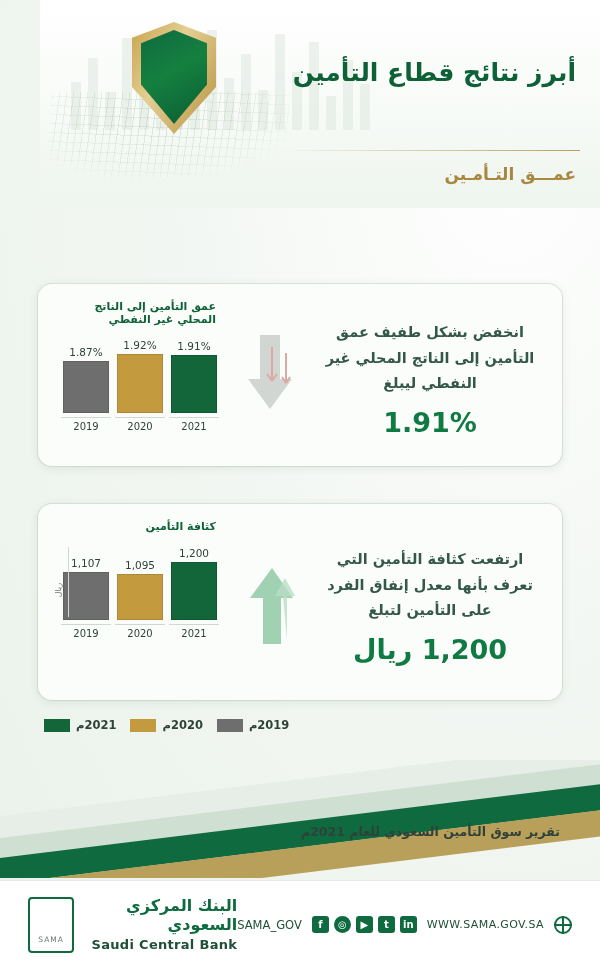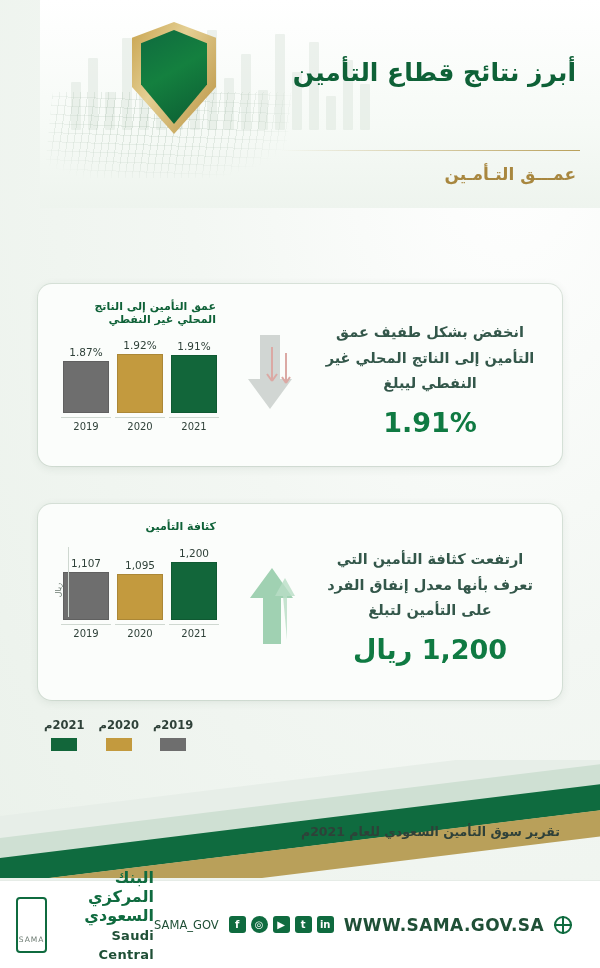--- a/index.html
+++ b/index.html
@@ -130,21 +130,21 @@
     margin-top: 4px; font-size: 10px; color: #2f4139;
     border-top: 1px solid #cfd8d1; width: 50px; text-align: center; padding-top: 3px;
   }
 
   
   .legend {
     position: absolute; left: 44px; top: 718px;
     display: flex; flex-direction: row-reverse; align-items: center; gap: 14px;
     direction: rtl;
   }
-  .legend-item { display: flex; flex-direction: column; align-items: center; gap: 6px; }
+  .legend-item { display: flex; flex-direction: row; align-items: center; gap: 6px; }
   .legend-swatch { width: 26px; height: 13px; display: inline-block; }
   .legend-label { font-size: 11.5px; font-weight: bold; color: #2f4139; }
 
   
   .ribbon {
     position: absolute; left: 0; top: 760px; width: 600px; height: 118px;
     overflow: hidden;
   }
   .ribbon .band {
     position: absolute; left: -40px; width: 700px; height: 26px;
@@ -161,21 +161,21 @@
     font-size: 12.5px; font-weight: bold; color: #2f4139;
   }
 
   .footer {
     position: absolute; left: 0; bottom: 0; width: 600px; height: 88px;
     background: #ffffff; border-top: 1px solid #e6ece7;
     display: flex; align-items: center; justify-content: space-between;
     padding: 0 28px;
   }
   .f-left { display: flex; flex-direction: row; align-items: center; gap: 10px; }
-  .f-url { font-size: 17px; font-weight: bold; color: #1f4f36; letter-spacing: .4px; }
+  .f-url { font-size: 11px; font-weight: normal; color: #1f4f36; letter-spacing: .4px; }
   .socials { display: flex; gap: 5px; align-items: center; }
   .soc {
     width: 17px; height: 17px; border-radius: 3px; background: #0f6b3f;
     color: #fff; font-size: 10px; font-weight: bold;
     display: flex; align-items: center; justify-content: center;
   }
   .soc.circle { border-radius: 50%; }
   .f-handle { font-size: 11.5px; font-weight: normal; color: #1f4f36; }
   .globe {
     width: 18px; height: 18px; border-radius: 50%;

